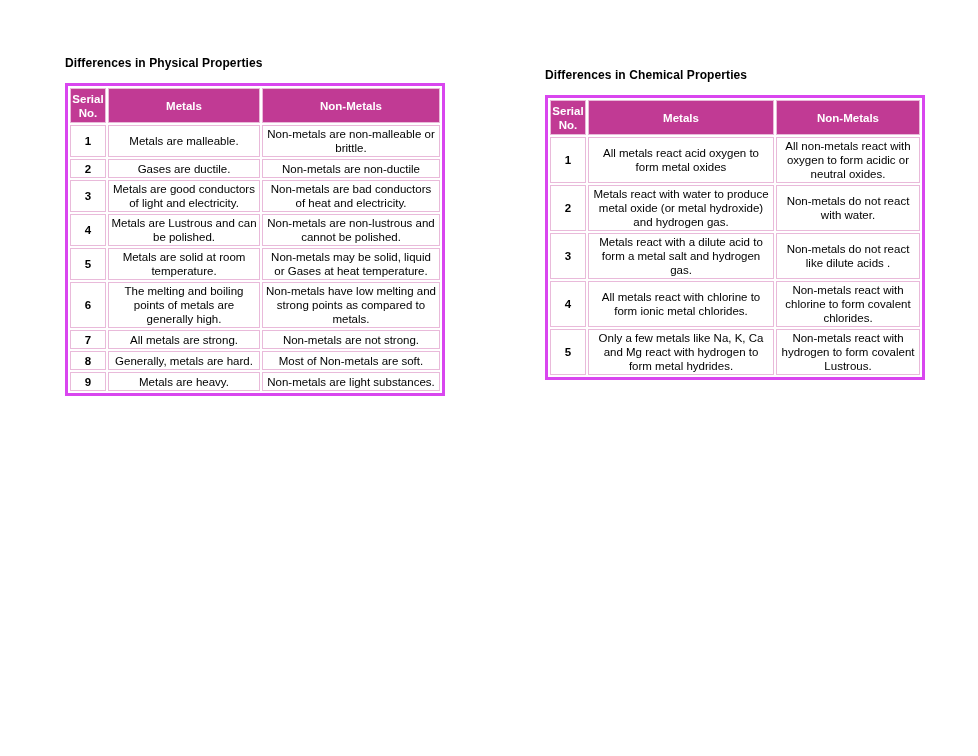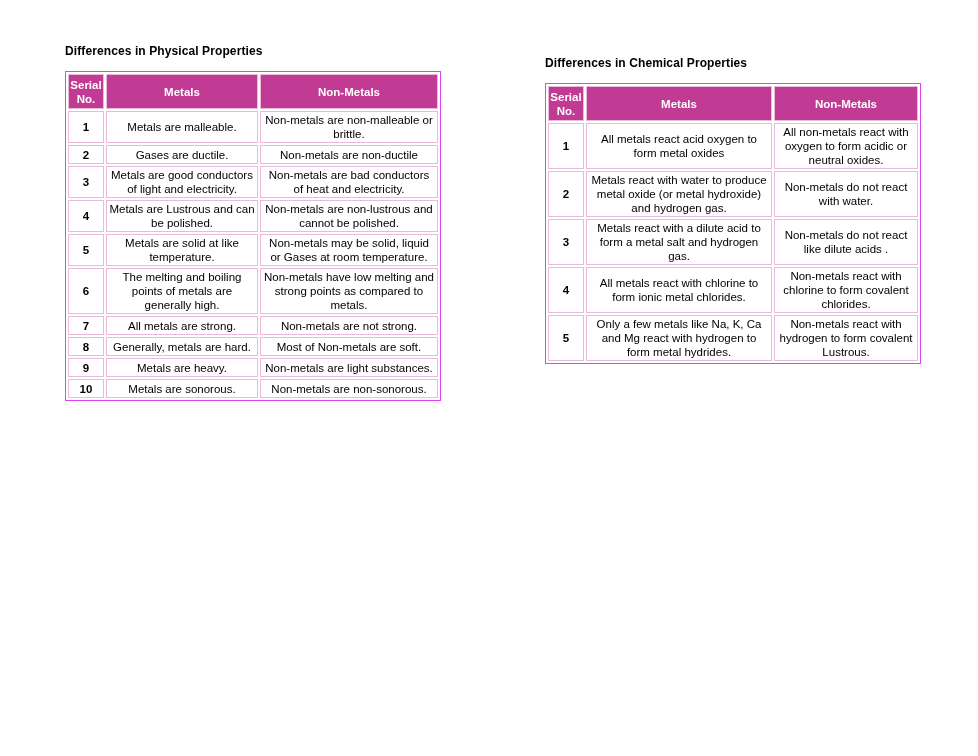--- a/index.html
+++ b/index.html
@@ -15,36 +15,36 @@
     position: relative;
     width: 978px;
     height: 756px;
     background: #ffffff;
     overflow: hidden;
   }
   .table-section {
     position: absolute;
     width: 374px;
   }
-  .section-physical { left: 57px; top: 44px; padding-left: 8px; }
-  .section-chemical { left: 545px; top: 56px; }
+  .section-physical { left: 57px; top: 56px; padding-left: 8px; }
+  .section-chemical { left: 545px; top: 68px; }
   .section-title {
     font-size: 12px;
     font-weight: bold;
     color: #000000;
     margin: 0 0 13px 0;
     letter-spacing: 0.1px;
   }
   table.props {
     border-collapse: separate;
     border-spacing: 2px;
     table-layout: fixed;
     width: 374px;
     background: #ffffff;
-    border: 1px solid #d946ef;
+    border: 3px solid #d946ef;
   }
   table.props th,
   table.props td {
     border: 1px solid #e9bada;
     font-size: 11.5px;
     line-height: 14px;
     text-align: center;
     vertical-align: middle;
     padding: 1px 2px;
     overflow-wrap: break-word;
@@ -104,47 +104,42 @@
             <td>Metals are good conductors of light and electricity.</td>
             <td>Non-metals are bad conductors of heat and electricity.</td>
           </tr>
           <tr>
             <td class="serial">4</td>
             <td>Metals are Lustrous and can be polished.</td>
             <td>Non-metals are non-lustrous and cannot be polished.</td>
           </tr>
           <tr>
             <td class="serial">5</td>
-            <td>Metals are solid at like temperature.</td>
-            <td>Non-metals may be solid, liquid or Gases at room temperature.</td>
+            <td>Metals are solid at room temperature.</td>
+            <td>Non-metals may be solid, liquid or Gases at heat temperature.</td>
           </tr>
           <tr>
             <td class="serial">6</td>
             <td>The melting and boiling points of metals are generally high.</td>
             <td>Non-metals have low melting and strong points as compared to metals.</td>
           </tr>
           <tr>
             <td class="serial">7</td>
             <td>All metals are strong.</td>
             <td>Non-metals are not strong.</td>
           </tr>
           <tr>
             <td class="serial">8</td>
             <td>Generally, metals are hard.</td>
             <td>Most of Non-metals are soft.</td>
           </tr>
           <tr>
             <td class="serial">9</td>
             <td>Metals are heavy.</td>
             <td>Non-metals are light substances.</td>
-          </tr>
-          <tr>
-            <td class="serial">10</td>
-            <td>Metals are sonorous.</td>
-            <td>Non-metals are non-sonorous.</td>
           </tr>
         </tbody>
     </table>
   </div>
 
   <div class="table-section section-chemical">
     <div class="section-title">Differences in Chemical Properties</div>
     <table class="props">
       <colgroup>
         <col class="c-serial">

